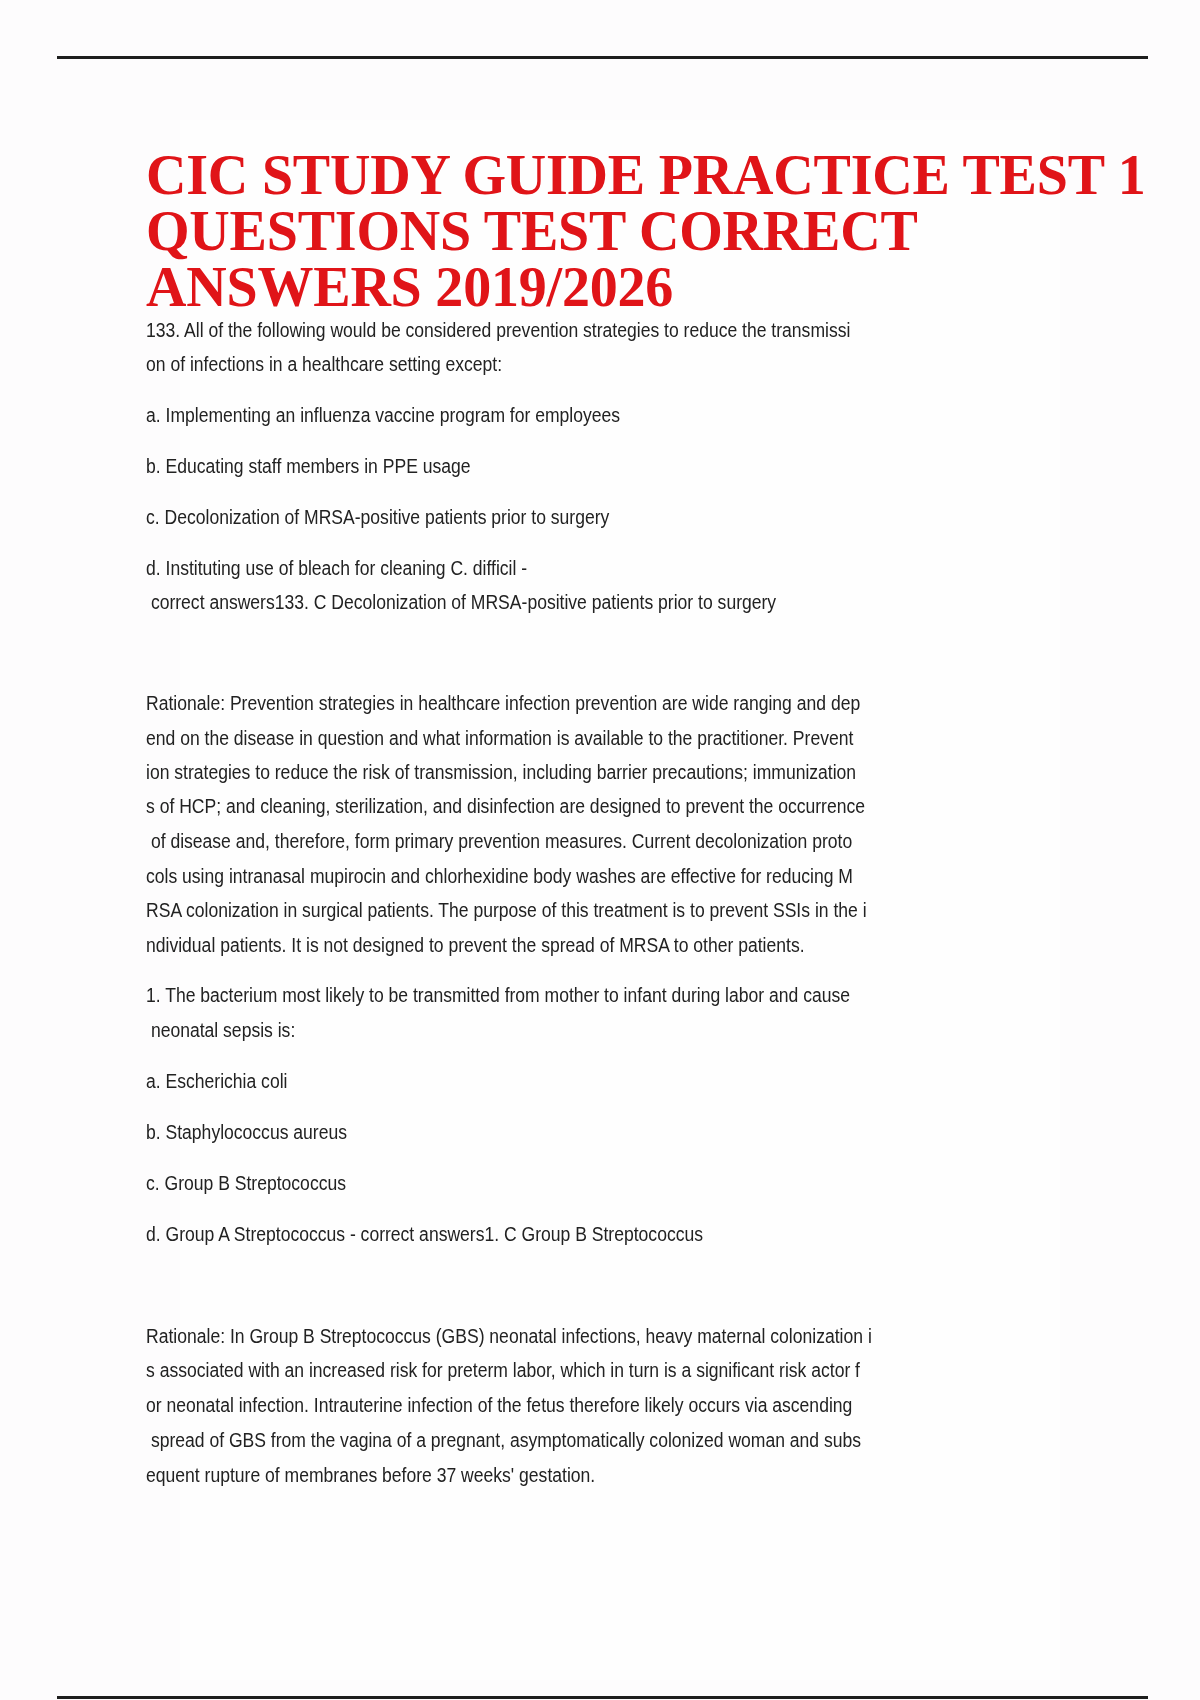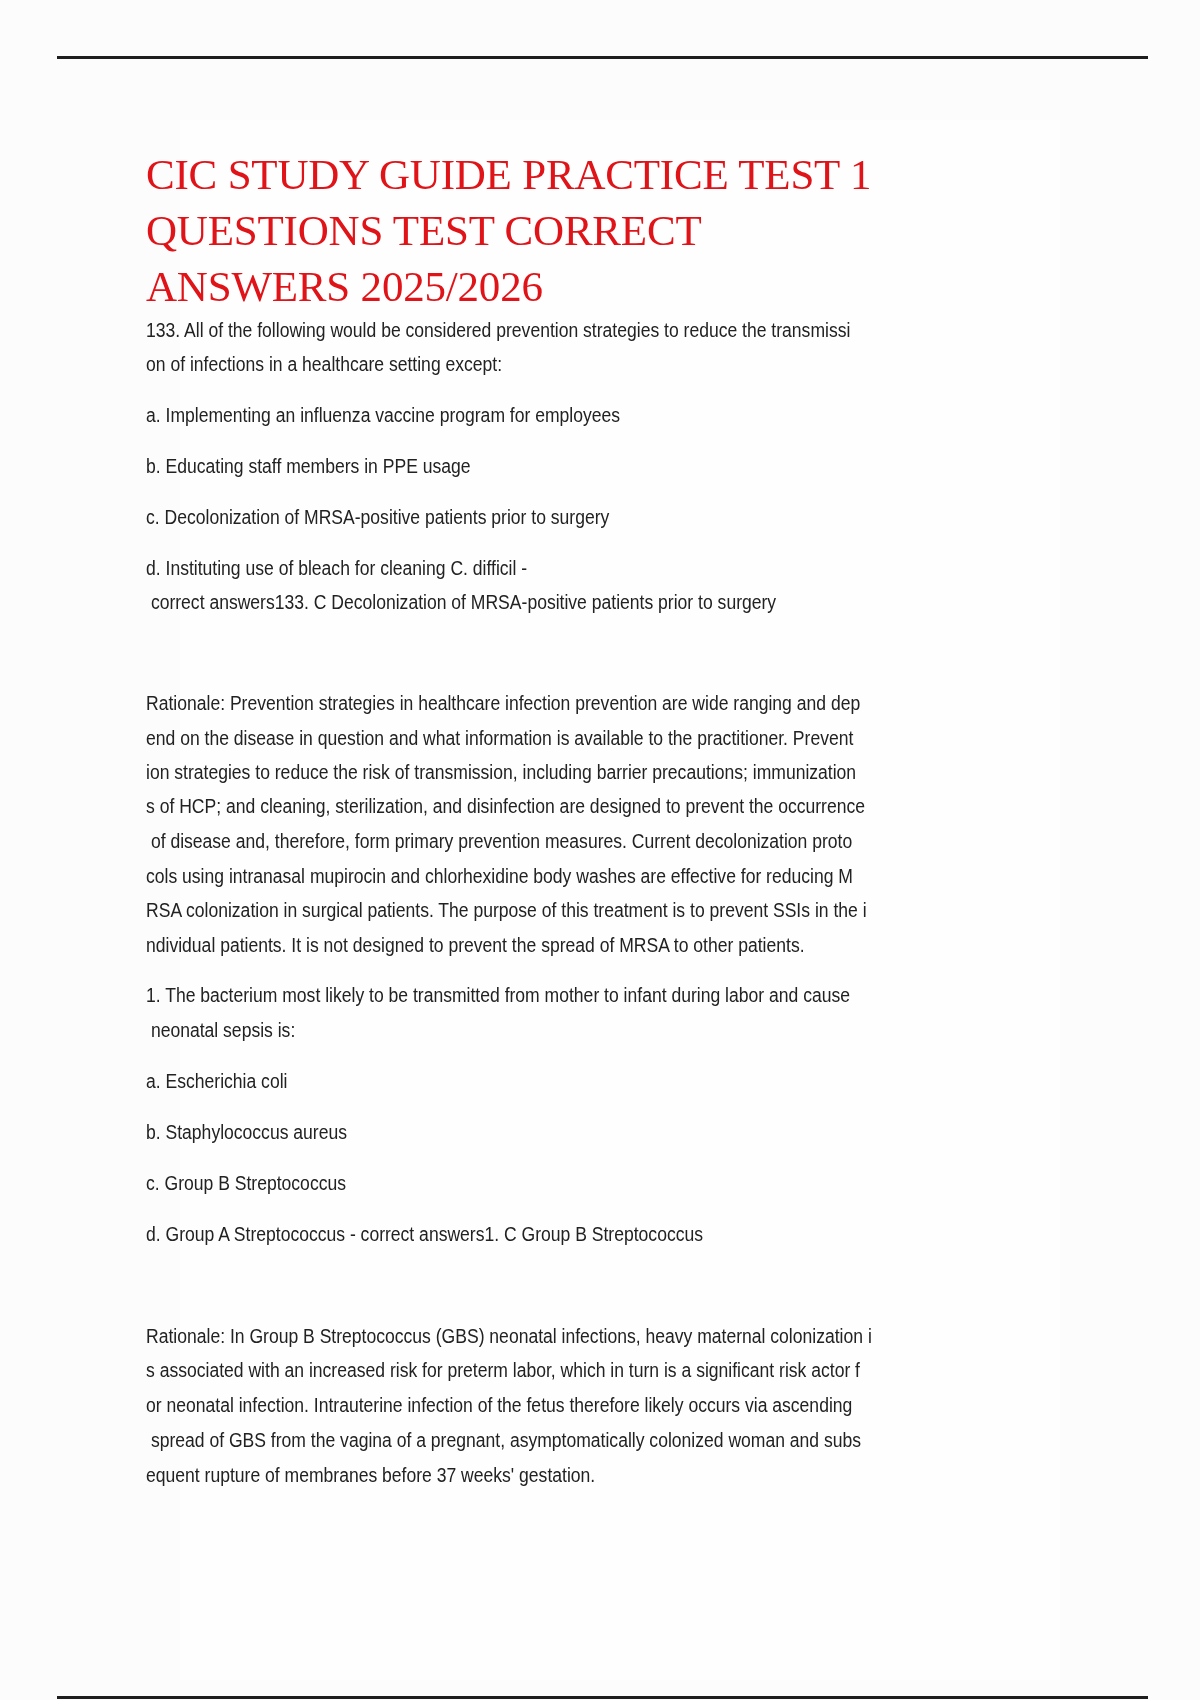--- a/index.html
+++ b/index.html
@@ -32,22 +32,22 @@
       background: #ffffff;
       opacity: 0.6;
     }
 
     .title {
       position: absolute;
       left: 146px;
       top: 147px;
       margin: 0;
       font-family: "Liberation Serif", "DejaVu Serif", serif;
-      font-weight: normal;
-      font-size: 43px;
+      font-weight: bold;
+      font-size: 56px;
       line-height: 56px;
       color: #e01418;
       letter-spacing: -0.2px;
     }
     .title .tline {
       display: block;
       white-space: nowrap;
     }
 
     .ln {
@@ -64,21 +64,21 @@
   </style>
 </head>
 <body>
 
 <div class="rule top"></div>
 <div class="content-bg"></div>
 
 <h1 class="title" style="color: rgb(224, 20, 24);">
   <span class="tline">CIC STUDY GUIDE PRACTICE TEST 1</span>
   <span class="tline">QUESTIONS TEST CORRECT</span>
-  <span class="tline">ANSWERS 2025/2026</span>
+  <span class="tline">ANSWERS 2019/2026</span>
 </h1>
 
 <div>
   <div class="ln" style="top:318px">133. All of the following would be considered prevention strategies to reduce the transmissi</div>
   <div class="ln" style="top:352px">on of infections in a healthcare setting except:</div>
 
   <div class="ln" style="top:403px">a. Implementing an influenza vaccine program for employees</div>
   <div class="ln" style="top:454px">b. Educating staff members in PPE usage</div>
   <div class="ln" style="top:505px">c. Decolonization of MRSA-positive patients prior to surgery</div>
   <div class="ln" style="top:556px">d. Instituting use of bleach for cleaning C. difficil -</div>

